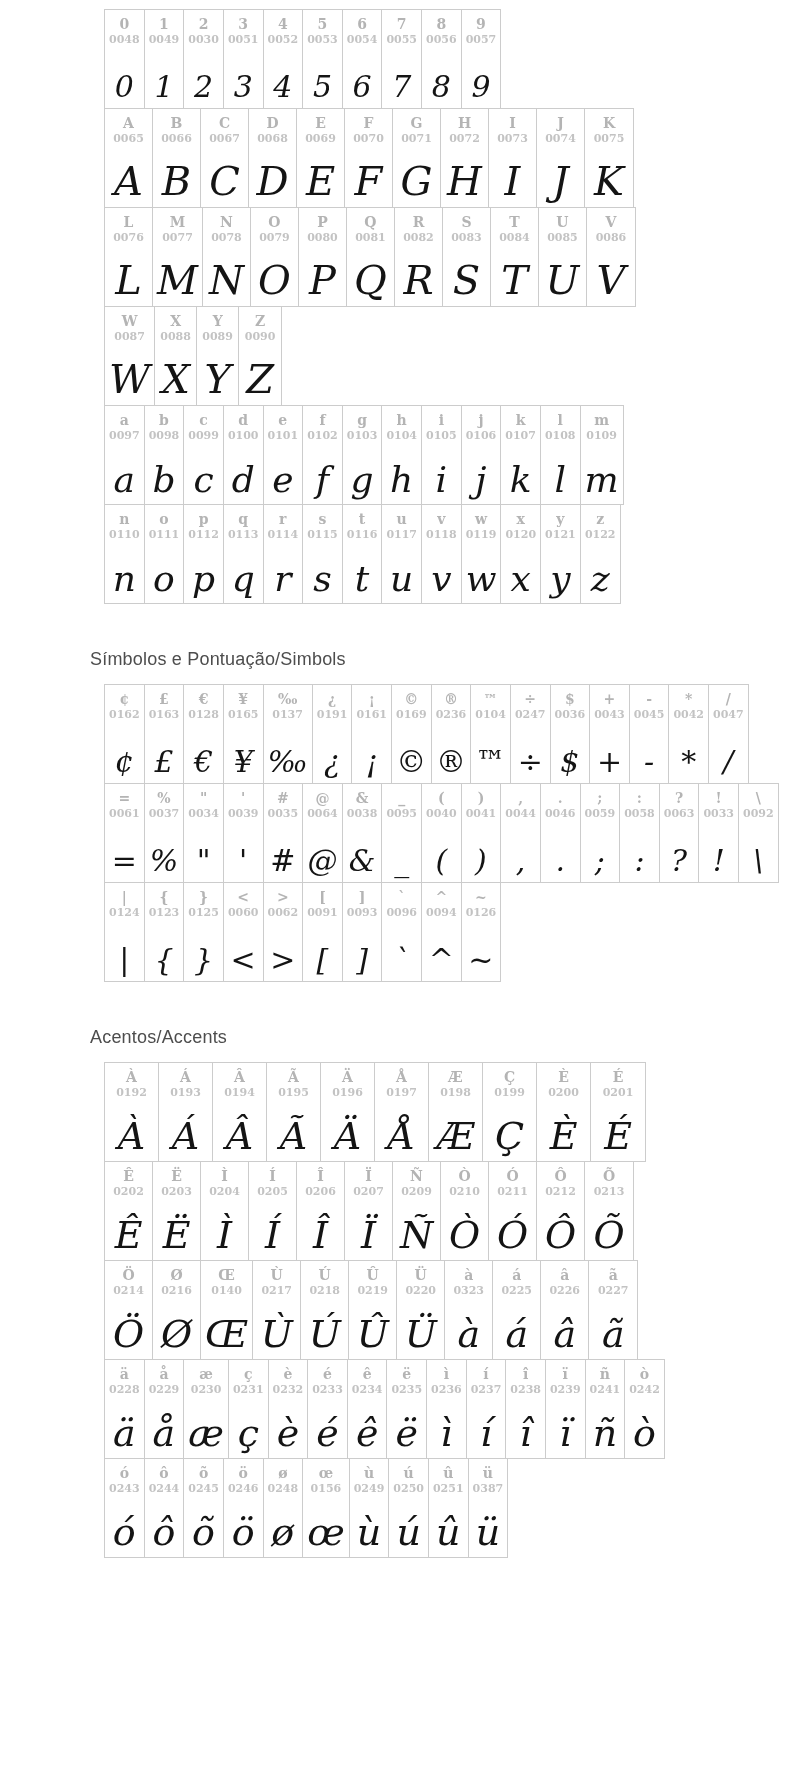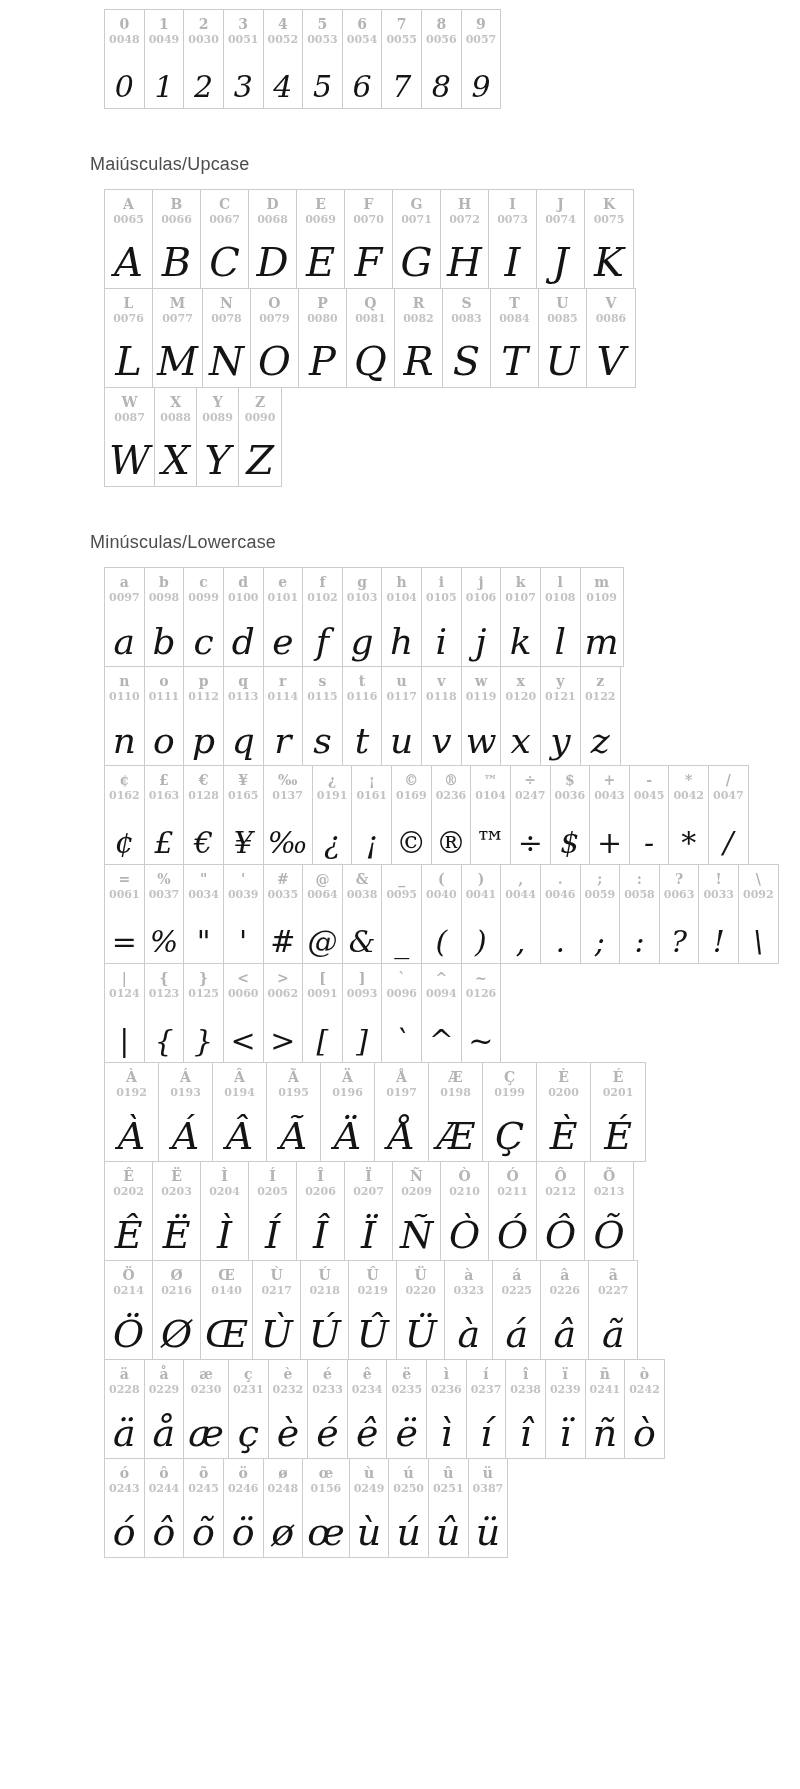--- a/index.html
+++ b/index.html
@@ -111,21 +111,20 @@
           <span class="glyph-preview" style="font-size: 30px;">8</span>
         </div>
         <div class="glyph-cell" style="min-width: 30px;">
           <span class="char-label">9</span>
           <span class="char-code">0057</span>
           <span class="glyph-preview" style="font-size: 30px;">9</span>
         </div>
       </div>
     </section>
     <section class="glyph-section">
-      <h2 class="section-title">Maiúsculas/Upcase</h2>
       <div class="glyph-row">
         <div class="glyph-cell" style="min-width: 48px;">
           <span class="char-label">A</span>
           <span class="char-code">0065</span>
           <span class="glyph-preview" style="font-size: 40px;">A</span>
         </div>
         <div class="glyph-cell" style="min-width: 48px;">
           <span class="char-label">B</span>
           <span class="char-code">0066</span>
           <span class="glyph-preview" style="font-size: 40px;">B</span>
@@ -250,21 +249,20 @@
           <span class="glyph-preview" style="font-size: 40px;">Y</span>
         </div>
         <div class="glyph-cell" style="min-width: 42px;">
           <span class="char-label">Z</span>
           <span class="char-code">0090</span>
           <span class="glyph-preview" style="font-size: 40px;">Z</span>
         </div>
       </div>
     </section>
     <section class="glyph-section">
-      <h2 class="section-title">Minúsculas/Lowercase</h2>
       <div class="glyph-row">
         <div class="glyph-cell" style="min-width: 39px;">
           <span class="char-label">a</span>
           <span class="char-code">0097</span>
           <span class="glyph-preview" style="font-size: 36px;">a</span>
         </div>
         <div class="glyph-cell" style="min-width: 39px;">
           <span class="char-label">b</span>
           <span class="char-code">0098</span>
           <span class="glyph-preview" style="font-size: 36px;">b</span>
@@ -387,20 +385,21 @@
           <span class="glyph-preview" style="font-size: 36px;">y</span>
         </div>
         <div class="glyph-cell" style="min-width: 39px;">
           <span class="char-label">z</span>
           <span class="char-code">0122</span>
           <span class="glyph-preview" style="font-size: 36px;">z</span>
         </div>
       </div>
     </section>
     <section class="glyph-section">
+      <h2 class="section-title">Símbolos e Pontuação/Simbols</h2>
       <div class="glyph-row">
         <div class="glyph-cell" style="min-width: 28px;">
           <span class="char-label">¢</span>
           <span class="char-code">0162</span>
           <span class="glyph-preview" style="font-size: 30px;">¢</span>
         </div>
         <div class="glyph-cell" style="min-width: 28px;">
           <span class="char-label">£</span>
           <span class="char-code">0163</span>
           <span class="glyph-preview" style="font-size: 30px;">£</span>
@@ -610,20 +609,21 @@
           <span class="glyph-preview" style="font-size: 30px;">^</span>
         </div>
         <div class="glyph-cell" style="min-width: 32px;">
           <span class="char-label">~</span>
           <span class="char-code">0126</span>
           <span class="glyph-preview" style="font-size: 30px;">~</span>
         </div>
       </div>
     </section>
     <section class="glyph-section">
+      <h2 class="section-title">Acentos/Accents</h2>
       <div class="glyph-row">
         <div class="glyph-cell" style="min-width: 54px;">
           <span class="char-label">À</span>
           <span class="char-code">0192</span>
           <span class="glyph-preview" style="font-size: 38px;">À</span>
         </div>
         <div class="glyph-cell" style="min-width: 54px;">
           <span class="char-label">Á</span>
           <span class="char-code">0193</span>
           <span class="glyph-preview" style="font-size: 38px;">Á</span>

